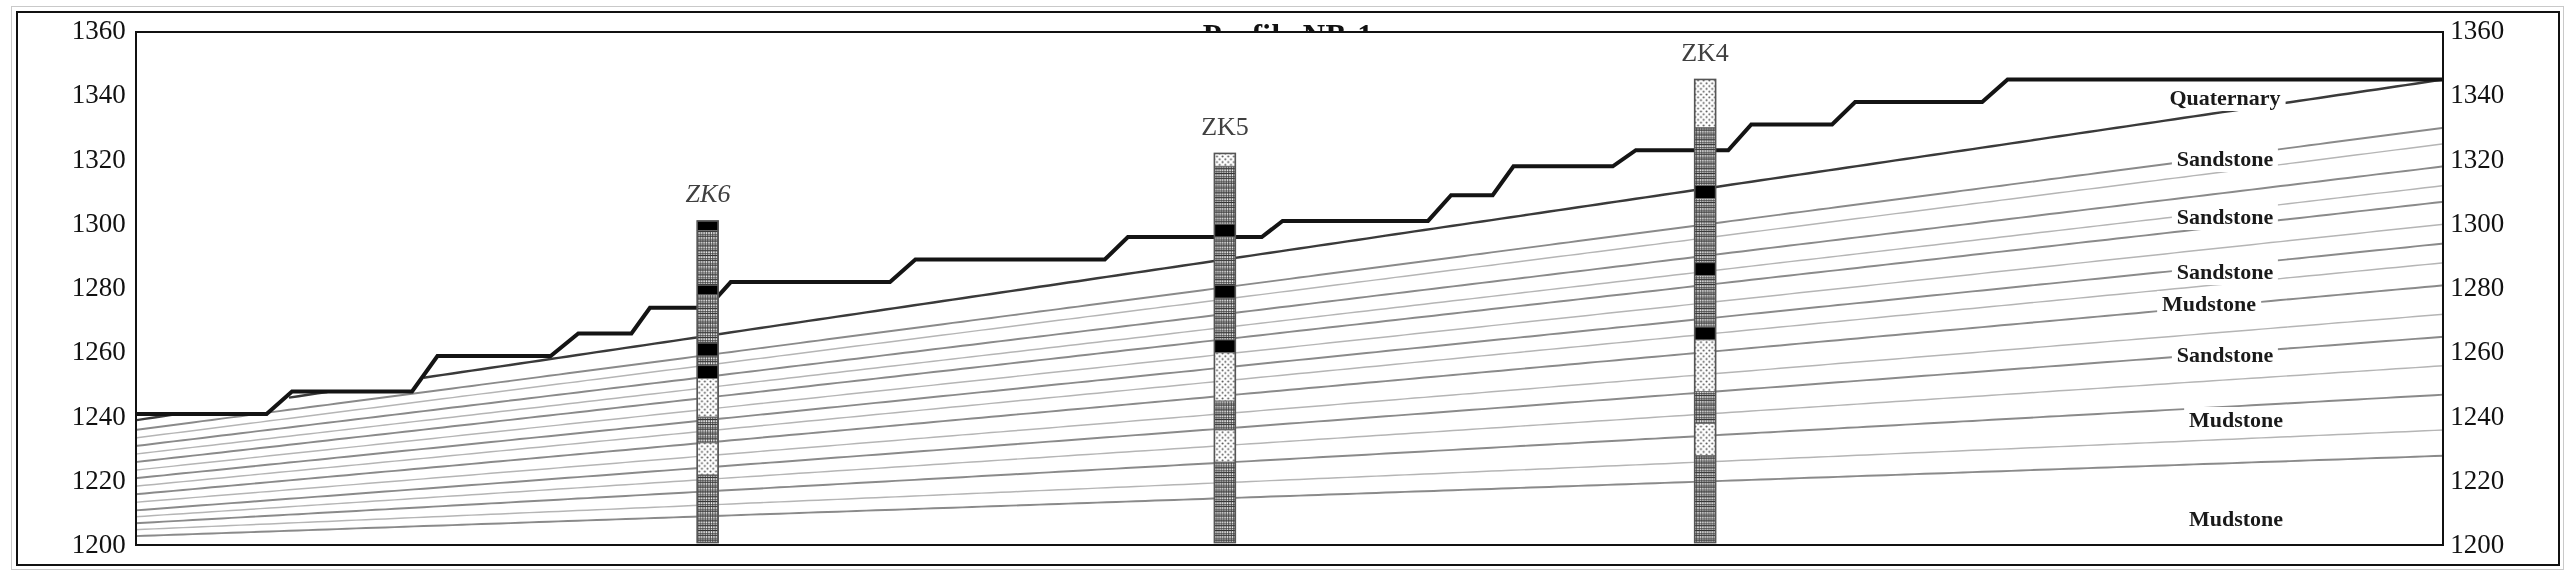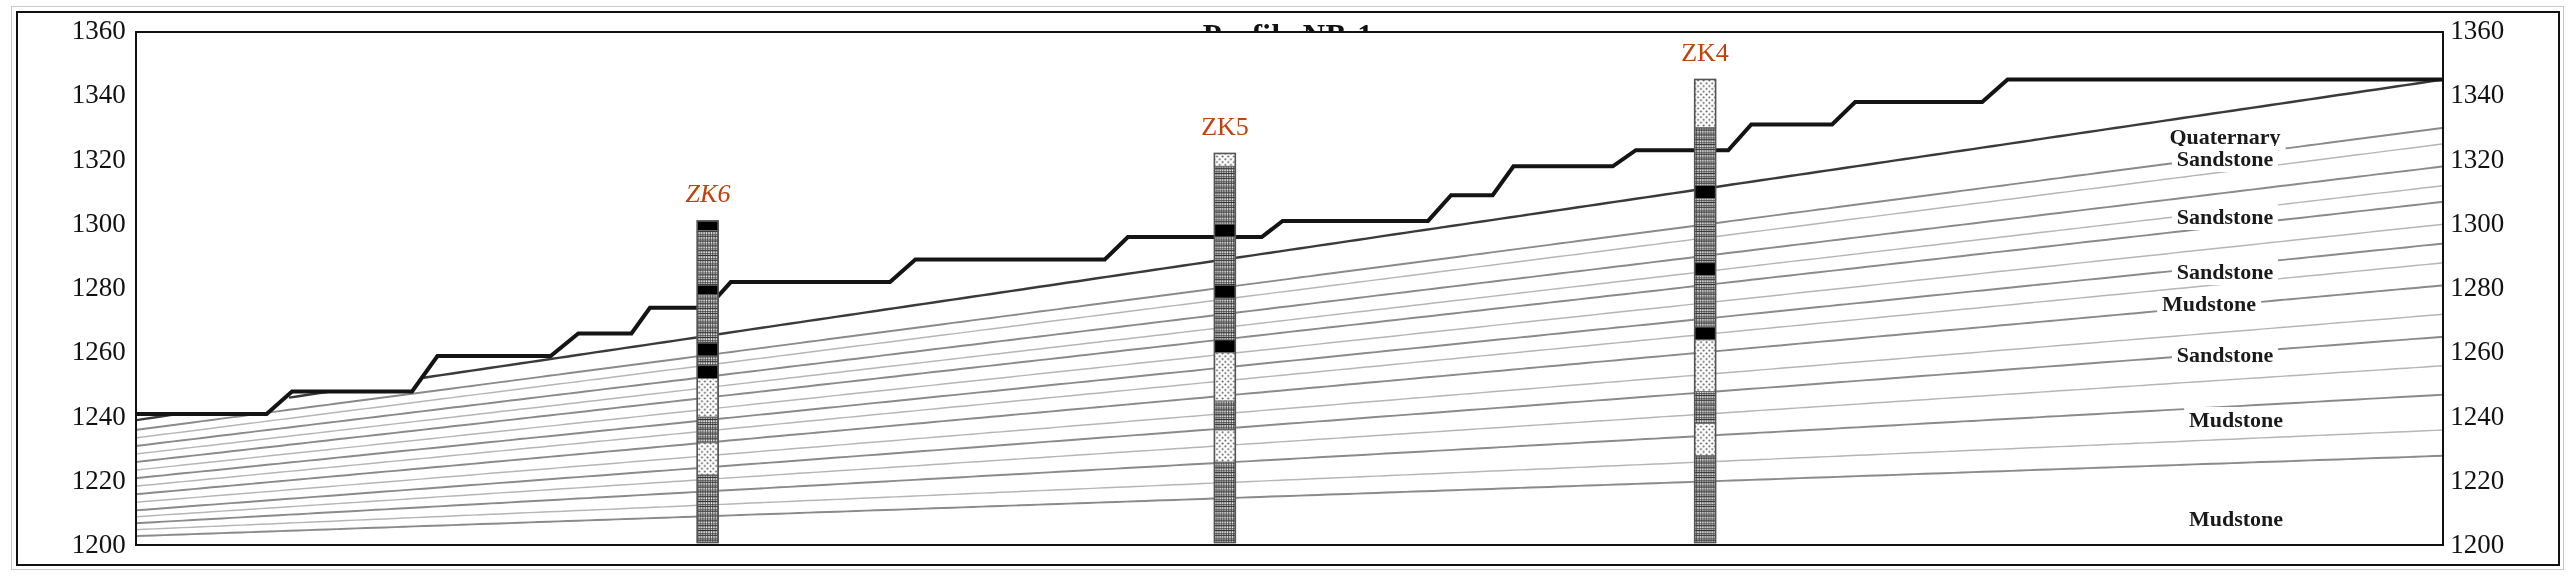--- a/index.html
+++ b/index.html
@@ -92,21 +92,21 @@
     color:#1a1a1a;
     white-space:nowrap;
     transform:translate(-50%,-50%);
     background:#fff;
     padding:0 4.8px;
   }
   .hole-label{
     position:absolute;
     font-family:"Liberation Serif",serif;
     font-size:26px;
-    color:#c2410c;
+    color:#404040;
     white-space:nowrap;
     transform:translate(-50%,-100%);
   }
 
   .title{
     position:absolute;
     top:17.7px;
     left:50%;
     transform:translateX(-50%);
     font-family:"Liberation Serif",serif;
@@ -268,21 +268,21 @@
             <rect x="1940.0" y="60.0" width="26" height="576.0" fill="none" stroke="#555" stroke-width="2"></rect>
           </g>
         </g>
       </svg>
     <div class="plot-border"></div>
   </div>
 
 <div class="hole-label" style="left: 708px; top: 209px; font-style: italic;">ZK6</div>
     <div class="hole-label" style="left: 1225px; top: 142px;">ZK5</div>
     <div class="hole-label" style="left: 1705px; top: 68px;">ZK4</div>
-    <div class="strat-label" style="left: 2225px; top: 98px; margin-top: 39px;">Quaternary</div>
+    <div class="strat-label" style="left: 2225px; top: 98px;">Quaternary</div>
     <div class="strat-label" style="left: 2225px; top: 159px;">Sandstone</div>
     <div class="strat-label" style="left: 2225px; top: 217px;">Sandstone</div>
     <div class="strat-label" style="left: 2225px; top: 272px;">Sandstone</div>
     <div class="strat-label" style="left: 2209px; top: 304px;">Mudstone</div>
     <div class="strat-label" style="left: 2225px; top: 355px;">Sandstone</div>
     <div class="strat-label" style="left: 2236px; top: 420px;">Mudstone</div>
     <div class="strat-label" style="left: 2236px; top: 519px;">Mudstone</div>
   </div>
 
 

